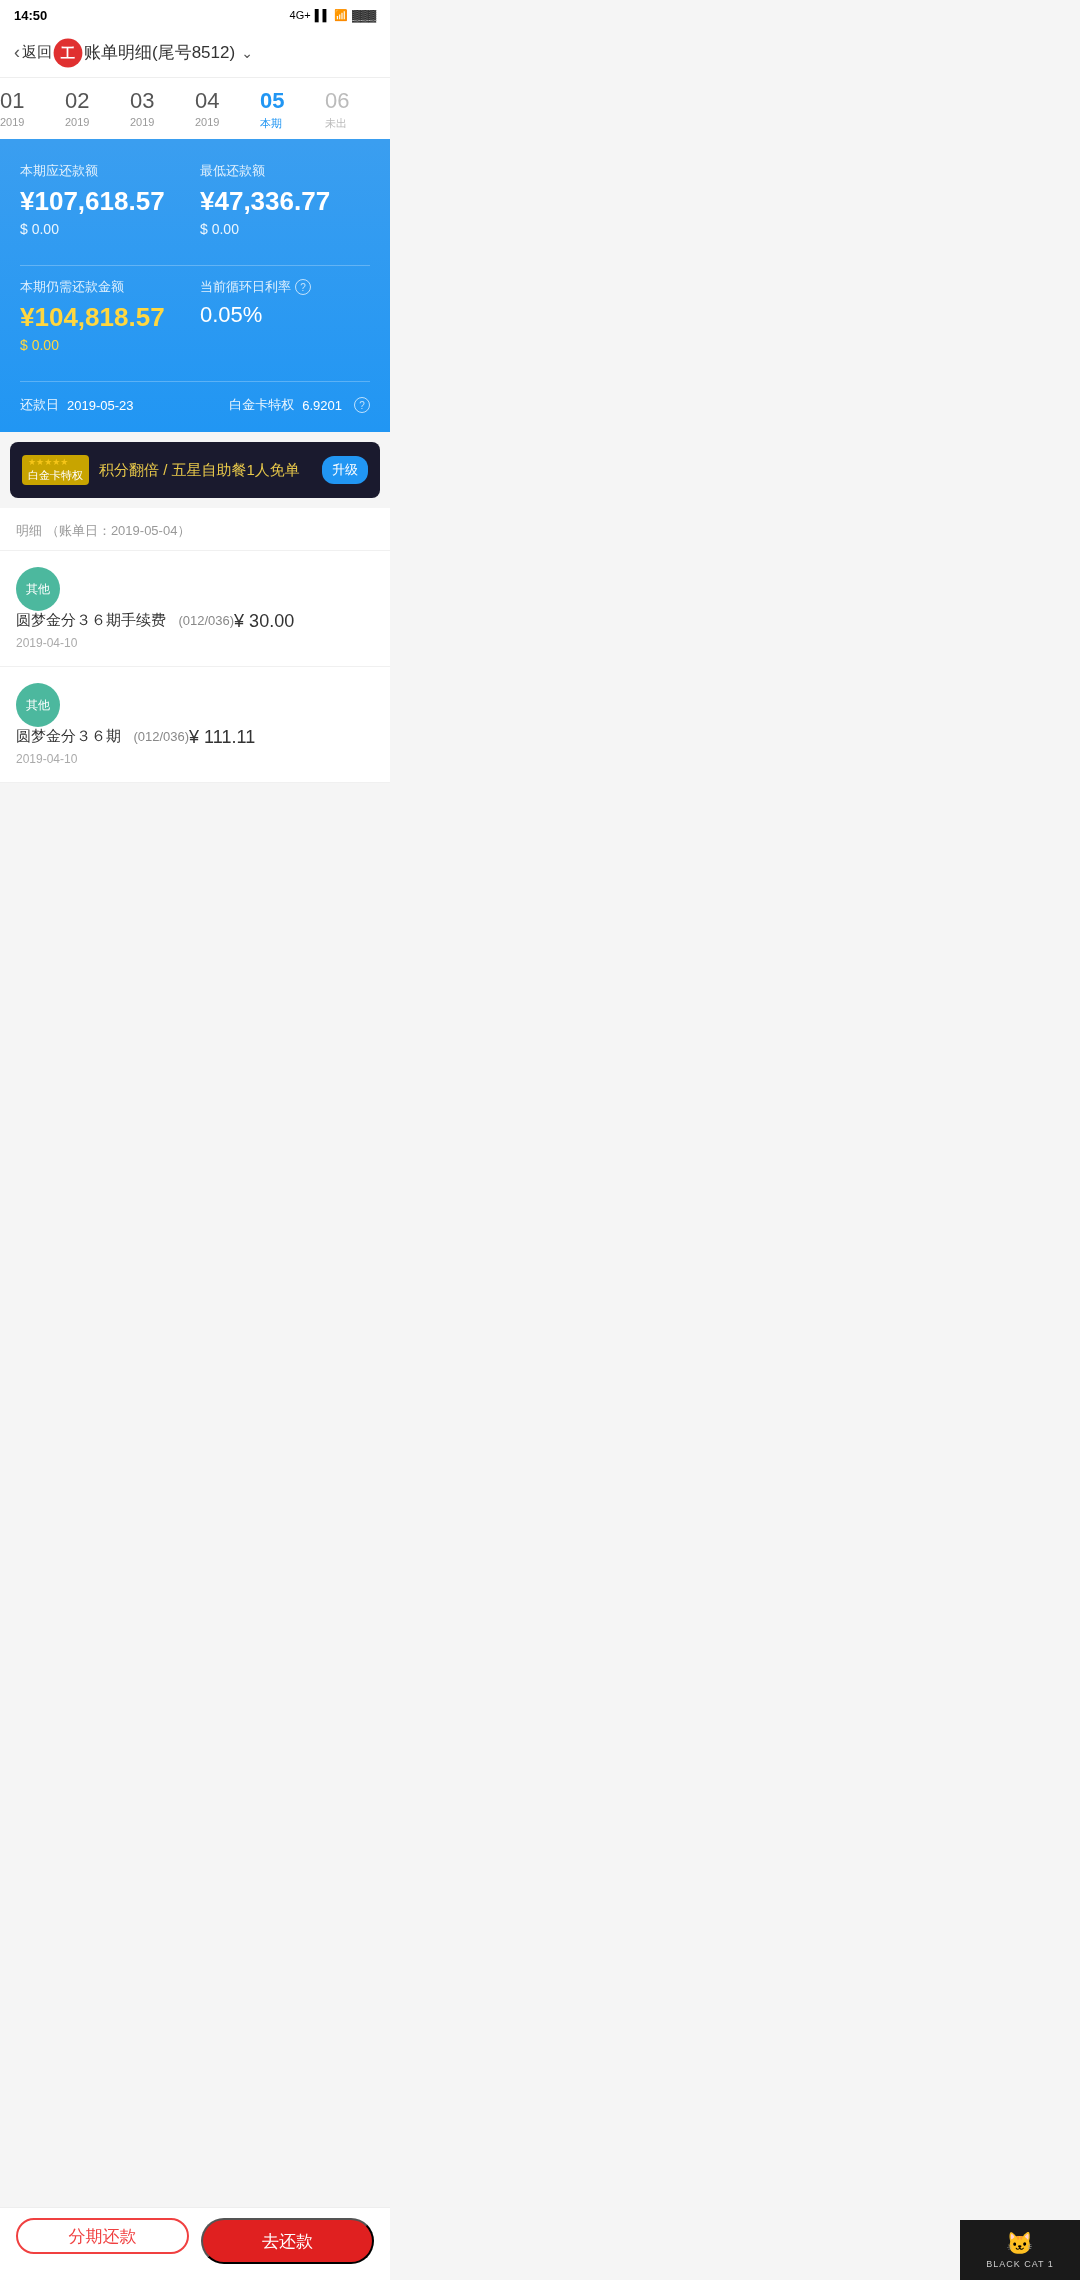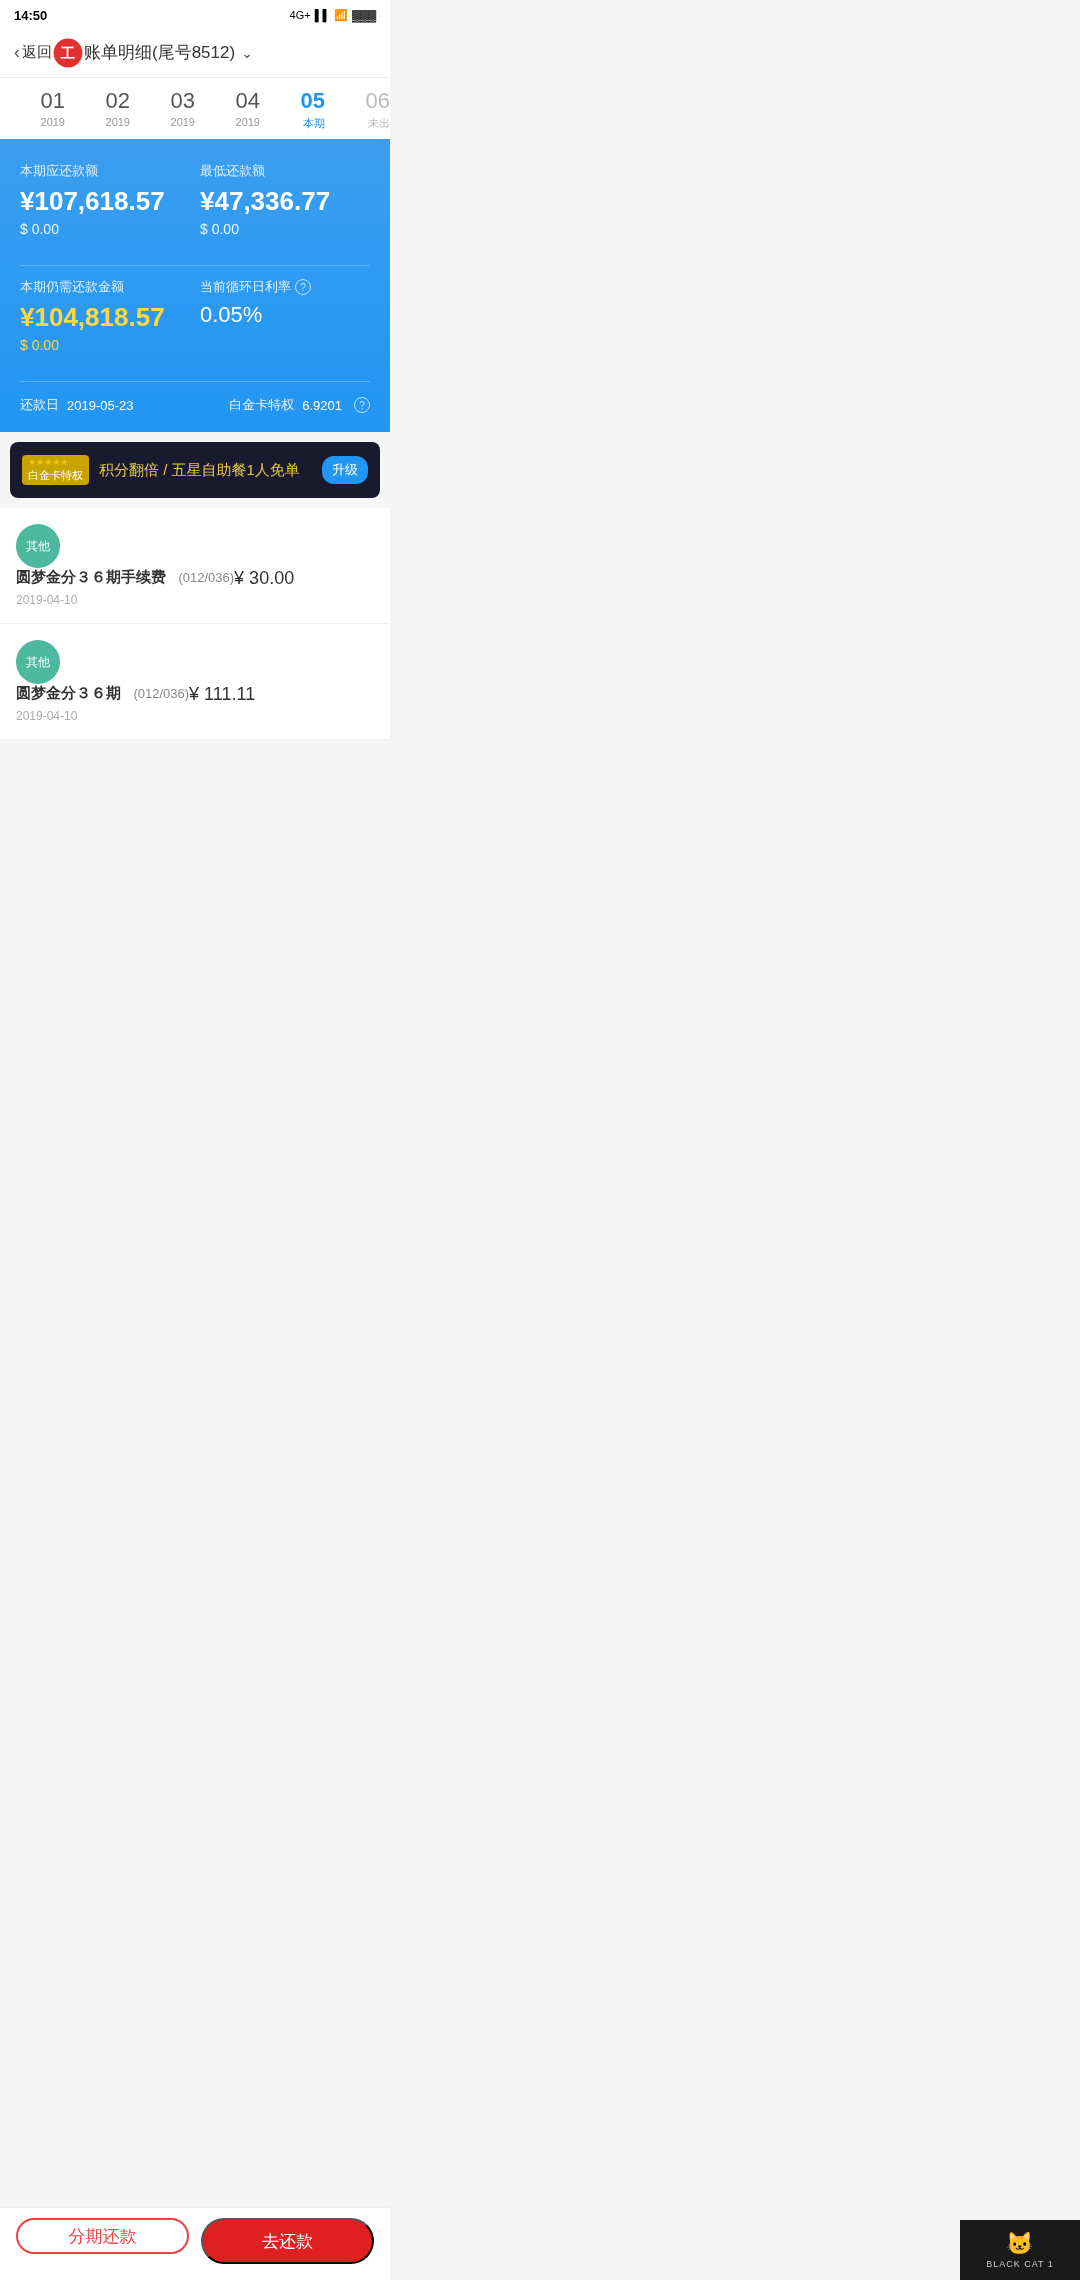--- a/index.html
+++ b/index.html
@@ -75,21 +75,21 @@
     }
 
     
     .month-tabs {
       background: #fff;
       display: flex;
       border-bottom: 3px solid #3a9ef0;
     }
     .month-tab {
       flex: 1;
-      text-align: right;
+      text-align: left;
       padding: 10px 0 8px;
       cursor: pointer;
     }
     .month-tab .month-num {
       font-size: 22px;
       font-weight: 500;
       color: #555;
       display: block;
     }
     .month-tab .month-year {
@@ -272,21 +272,21 @@
     }
     .tx-title-row {
       display: flex;
       justify-content: space-between;
       align-items: flex-start;
       margin-bottom: 4px;
     }
     .tx-name {
       font-size: 15px;
       color: #333;
-      font-weight: 700;
+      font-weight: 400;
     }
     .tx-tag {
       font-size: 13px;
       color: #888;
       margin-left: 8px;
     }
     .tx-amount {
       font-size: 18px;
       color: #333;
       font-weight: 500;
@@ -491,20 +491,24 @@
     <span class="banner-badge">
       <span class="banner-stars">★★★★★</span>
       <span>白金卡特权</span>
     </span>
   </div>
   <div class="banner-text">积分翻倍 / 五星自助餐1人免单</div>
   <div class="banner-btn">升级</div>
 </div>
 
 <div class="detail-section">
+  <div class="detail-header">
+    <span>明细</span>
+    <span>（账单日：2019-05-04）</span>
+  </div>
 
   <div class="transaction-item">
     <div class="tx-avatar">其他</div>
     <div class="tx-content">
       <div class="tx-title-row">
         <div>
           <span class="tx-name">圆梦金分３６期手续费</span>
           <span class="tx-tag">(012/036)</span>
         </div>
         <div class="tx-amount">¥ 30.00</div>

